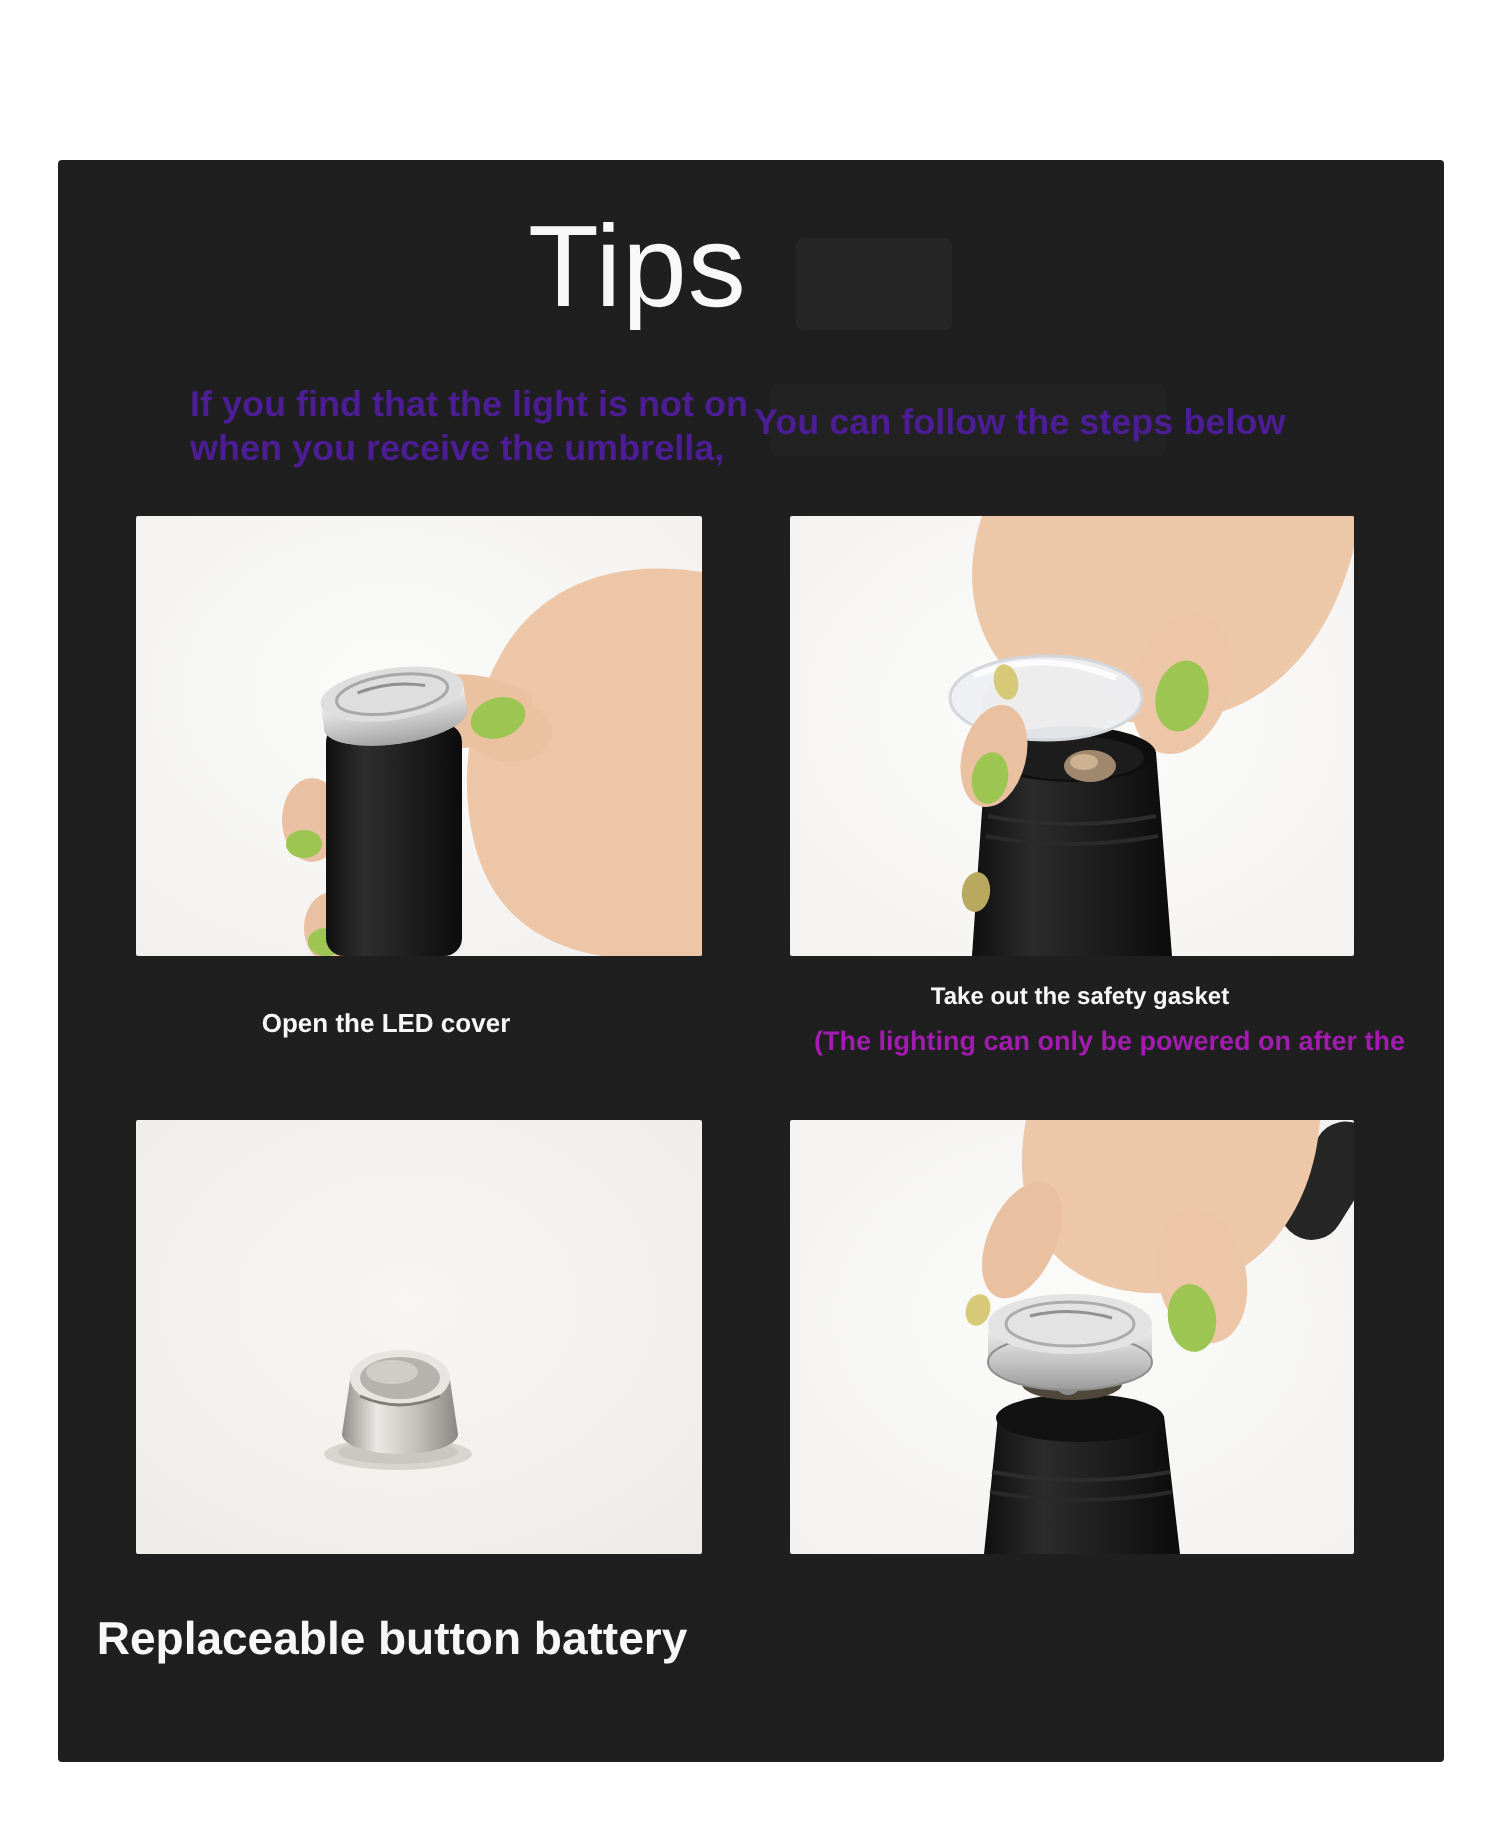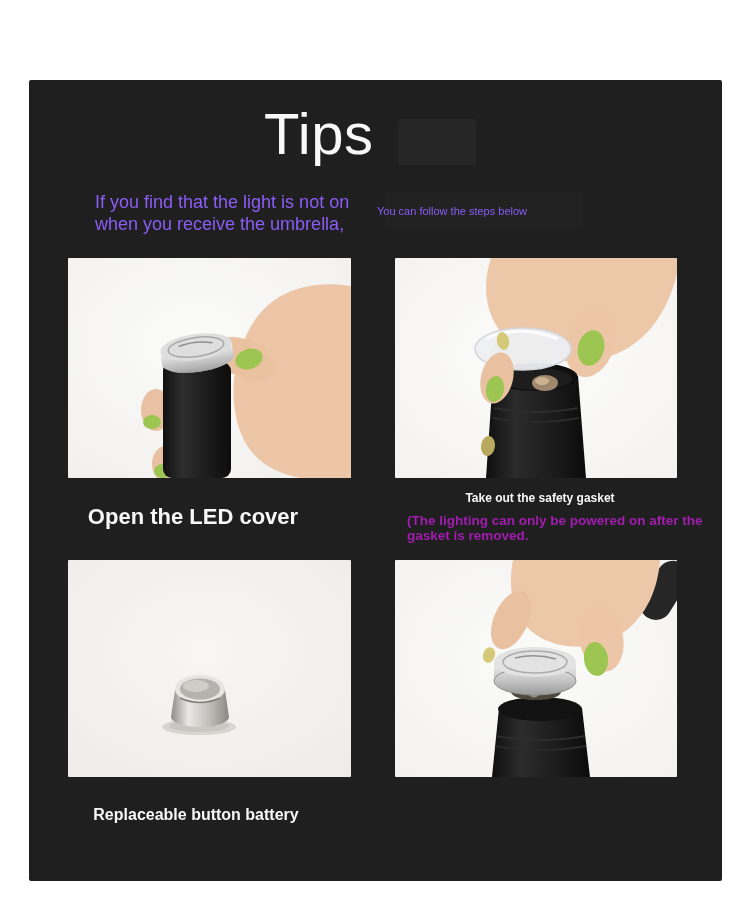--- a/index.html
+++ b/index.html
@@ -3,34 +3,34 @@
 <meta charset="utf-8">
 <style>
   html,body{margin:0;padding:0;background:#ffffff;}
   #page{position:relative;width:750px;height:920px;background:#ffffff;overflow:hidden;
         font-family:"Liberation Sans",sans-serif;}
   #panel{position:absolute;left:29px;top:80px;width:693px;height:801px;
          background:#1f1f1f;border-radius:2px;}
   .ghost{position:absolute;background:rgba(255,255,255,0.035);border-radius:4px;}
   #title{position:absolute;left:264px;top:104px;font-size:58px;line-height:60px;
          font-weight:400;color:#f8f8f8;letter-spacing:0.5px;white-space:nowrap;}
-  .intro{position:absolute;color:#8b5cf6;font-weight:400;white-space:nowrap;}
+  .intro{position:absolute;color:#4c1d95;font-weight:700;white-space:nowrap;}
   #intro-left{left:95px;top:191px;font-size:18px;line-height:22px;}
-  #intro-right{left:377px;top:201px;font-size:11px;line-height:20px;}
+  #intro-right{left:377px;top:201px;font-size:18px;line-height:20px;}
   .photo{position:absolute;overflow:hidden;border-radius:1px;}
   .photo svg{display:block;}
   #photo-tl{left:68px;top:258px;width:283px;height:220px;}
   #photo-tr{left:395px;top:258px;width:282px;height:220px;}
   #photo-bl{left:68px;top:560px;width:283px;height:217px;}
   #photo-br{left:395px;top:560px;width:282px;height:217px;}
   .caption{position:absolute;color:#f7f7f7;font-weight:600;white-space:nowrap;
            transform:translateX(-50%);}
-  #caption-1{left:193px;top:504px;font-size:22px;}
+  #caption-1{left:193px;top:504px;font-size:13px;}
   #caption-2{left:540px;top:491px;font-size:12px;}
-  #caption-3{left:196px;top:806px;font-size:16px;}
+  #caption-3{left:196px;top:806px;font-size:23px;}
   #caption-4{left:517px;top:807px;font-size:18px;}
   #note{position:absolute;left:407px;top:513px;color:#a21caf;font-weight:600;
         font-size:13.5px;line-height:15px;white-space:nowrap;}
 </style>
 </head>
 <body>
 
 <div id="page">
   <div id="panel"></div>
 
@@ -182,16 +182,15 @@
       <path d="M 120,98 Q 140,93 161,99" fill="none" stroke="#919191" stroke-width="1.5"></path>
       <ellipse cx="201" cy="99" rx="12" ry="17" fill="#9cc651" transform="rotate(-8 201 99)"></ellipse>
       <ellipse cx="94" cy="95" rx="6" ry="8" fill="#d6c977" transform="rotate(18 94 95)"></ellipse>
     </svg>
   </div>
 
   <div class="caption" id="caption-1">Open the LED cover</div>
   <div class="caption" id="caption-2">Take out the safety gasket</div>
   <div id="note">
     <div>(The lighting can only be powered on after the</div>
-    <div>gasket is removed.</div>
   </div>
   <div class="caption" id="caption-3">Replaceable button battery</div>
 </div>
 
 </body></html>

